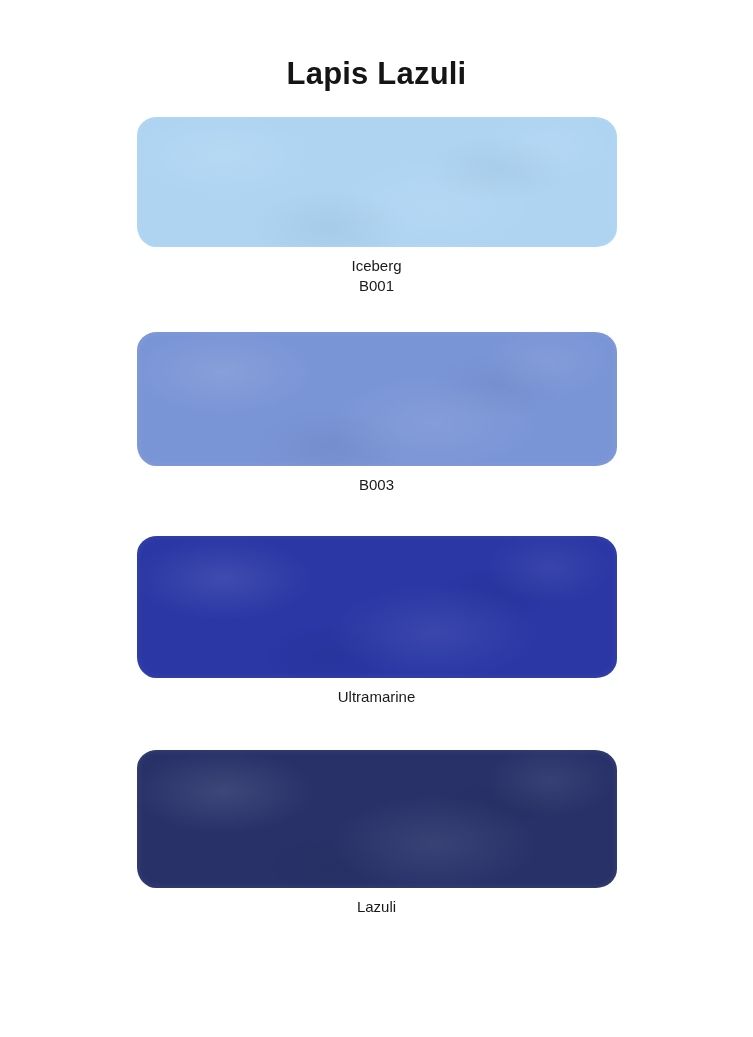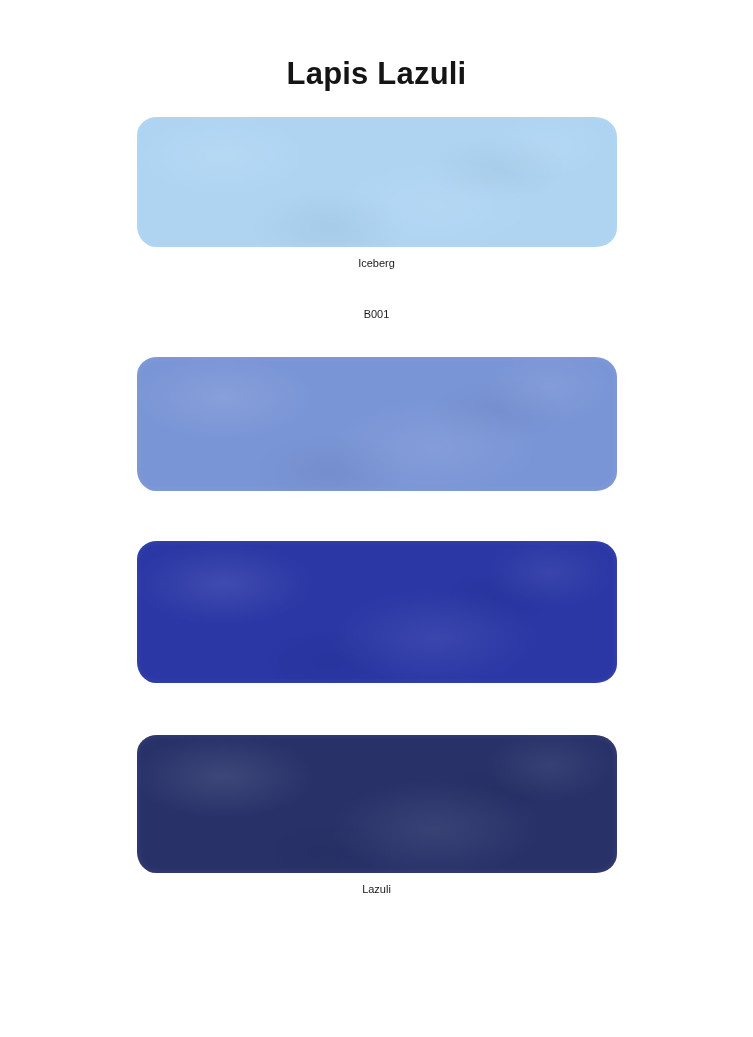--- a/index.html
+++ b/index.html
@@ -78,32 +78,31 @@
     position: absolute;
     inset: 0;
     border-radius: inherit;
     box-shadow: inset 0 0 6px 1px rgba(255,255,255,0.07);
     pointer-events: none;
   }
 
   .swatch-label {
     text-align: center;
     color: #1a1a1a;
-    font-size: 11px;
+    font-size: 15px;
     line-height: 1.33;
     padding-top: 9px;
   }
 
   .swatch-name {
     display: block;
   }
 
   .swatch-code {
     display: block;
-    margin-top: 36px;
   }
 </style>
 </head>
 <body style="background: rgb(255, 255, 255);">
 
 <div class="page">
 
   <h1 class="palette-title">Lapis Lazuli</h1>
 
   <div class="swatch-list">
@@ -116,28 +115,30 @@
         <span class="swatch-name">Iceberg</span>
         <span class="swatch-code">B001</span>
       </div>
     </div>
 
     <div class="swatch-entry" style="margin-bottom: 41px;">
       <div class="swatch-shape-wrap">
         <div class="swatch-shape" style="background: rgb(122, 149, 214); height: 134px;"></div>
       </div>
       <div class="swatch-label">
+        <span class="swatch-code">B003</span>
       </div>
     </div>
 
     <div class="swatch-entry" style="margin-bottom: 43px;">
       <div class="swatch-shape-wrap">
         <div class="swatch-shape" style="background: rgb(42, 55, 165); height: 142px;"></div>
       </div>
       <div class="swatch-label">
+        <span class="swatch-name">Ultramarine</span>
       </div>
     </div>
 
     <div class="swatch-entry" style="margin-bottom: 0px;">
       <div class="swatch-shape-wrap">
         <div class="swatch-shape" style="background: rgb(40, 50, 105); height: 138px;"></div>
       </div>
       <div class="swatch-label">
         <span class="swatch-name">Lazuli</span>
       </div>

